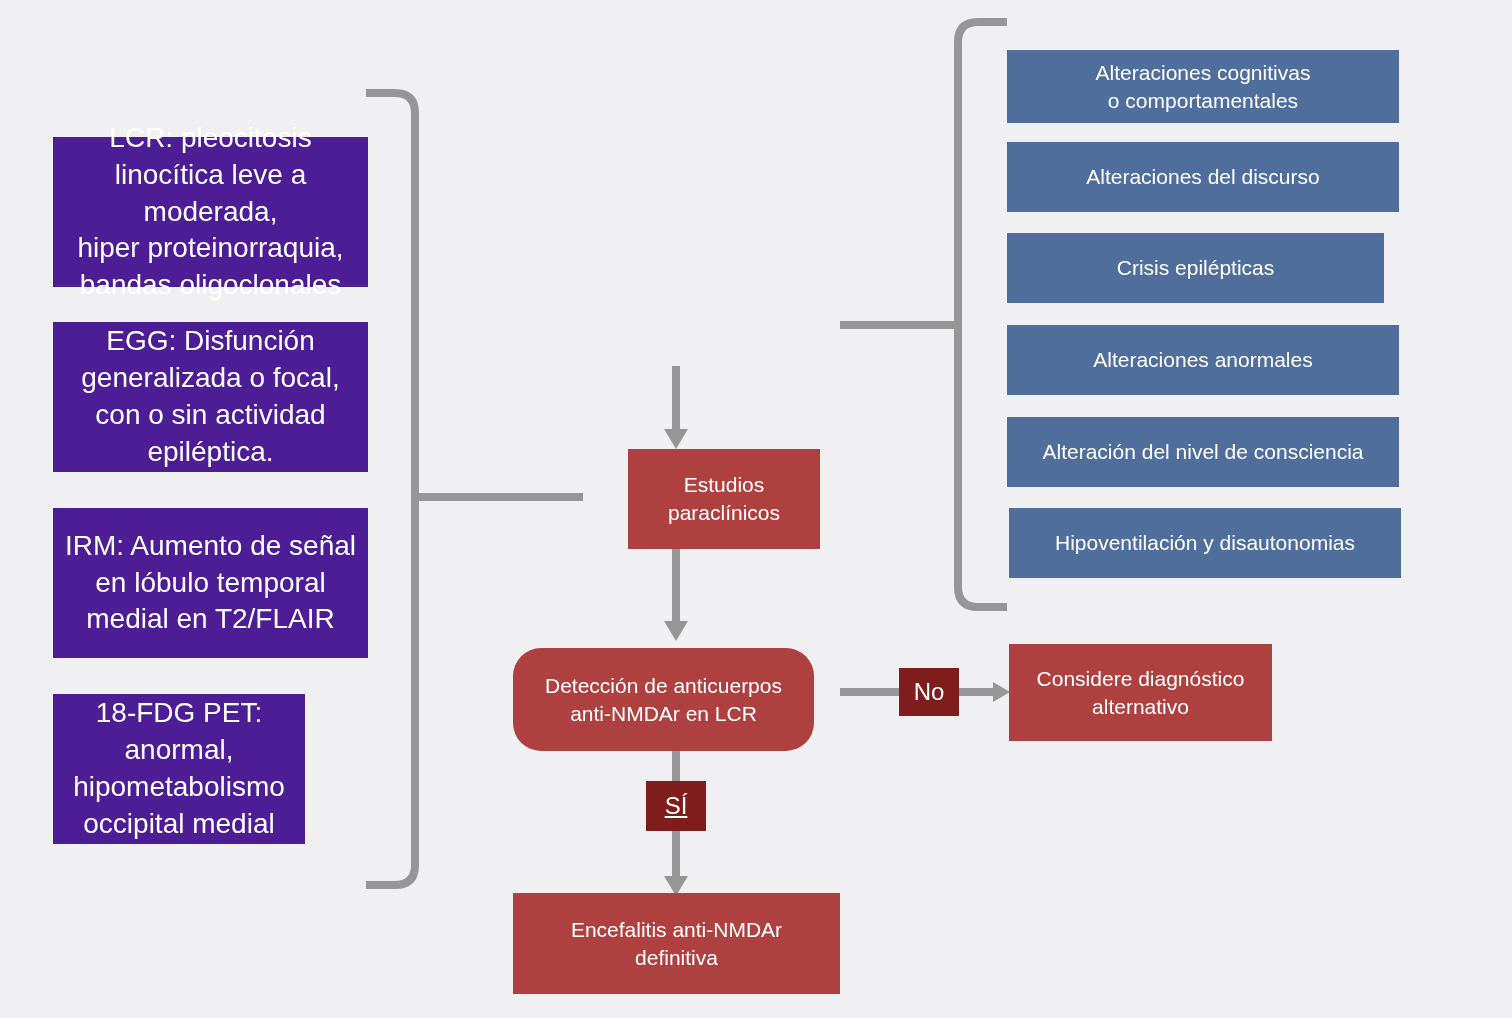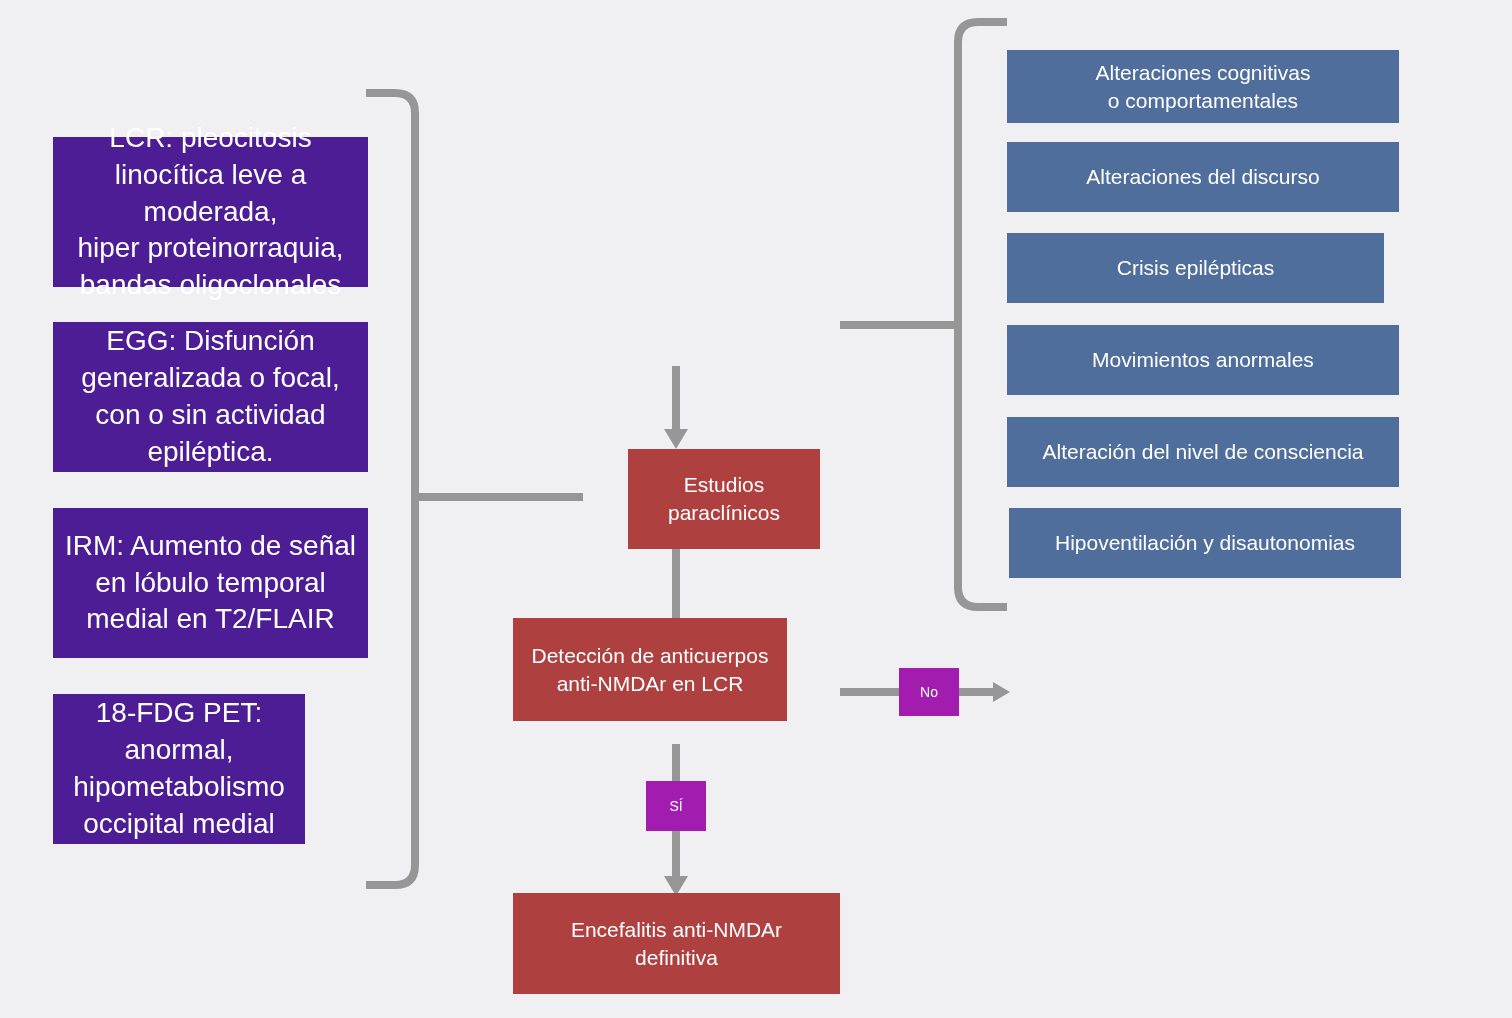--- a/index.html
+++ b/index.html
@@ -23,21 +23,21 @@
     justify-content: center;
     text-align: center;
     color: #ffffff;
     line-height: 1.32;
     white-space: pre-line;
     padding: 16px 8px;
   }
   .node.orange { background: #4c1d95; font-size: 28px; }
   .node.red    { background: #ae4040; font-size: 21px; }
   .node.blue   { background: #4f6e9b; font-size: 21px; }
-  .node.chip   { background: #a21caf; font-size: 14px; }
+  .node.chip   { background: #7f1d1d; font-size: 24px; }
 
   svg.wires {
     position: absolute;
     left: 0; top: 0;
     width: 1512px;
     height: 1018px;
     overflow: visible;
   }
   .wire {
     fill: none;
@@ -92,34 +92,36 @@
 anormal, hipometabolismo
 occipital medial</div>
 
   <div class="node blue" style="left:1007px; top:50px; width:392px; height:73px;">Alteraciones cognitivas
 o comportamentales</div>
 
   <div class="node blue" style="left:1007px; top:142px; width:392px; height:70px;">Alteraciones del discurso</div>
 
   <div class="node blue" style="left:1007px; top:233px; width:377px; height:70px;text-align:center;">Crisis epilépticas</div>
 
-  <div class="node blue" style="left:1007px; top:325px; width:392px; height:70px;">Movimientos anormales</div>
+  <div class="node blue" style="left:1007px; top:325px; width:392px; height:70px;">Alteraciones anormales</div>
 
   <div class="node blue" style="left:1007px; top:417px; width:392px; height:70px;">Alteración del nivel de consciencia</div>
 
   <div class="node blue" style="left:1009px; top:508px; width:392px; height:70px;">Hipoventilación y disautonomias</div>
 
 
   <div class="node red" style="left:580px; top:449px; width:192px; height:100px;margin-left:48px;">Estudios
 paraclínicos</div>
 
-  <div class="node red" style="left:513px; top:618px; width:274px; height:103px;">Detección de anticuerpos
+  <div class="node red" style="left:513px; top:648px; width:301px; height:103px;border-radius:28px;">Detección de anticuerpos
 anti-NMDAr en LCR</div>
 
+  <div class="node red" style="left:1009px; top:644px; width:263px; height:97px;">Considere diagnóstico
+alternativo</div>
 
   <div class="node red" style="left:513px; top:893px; width:327px; height:101px;">Encefalitis anti-NMDAr
 definitiva</div>
 
   <div class="node chip" style="left:899px; top:668px; width:60px; height:48px;">No</div>
 
-  <div class="node chip" style="left:646px; top:781px; width:60px; height:50px;">SÍ</div>
+  <div class="node chip" style="left:646px; top:781px; width:60px; height:50px;text-decoration:underline;">SÍ</div>
 
 </div>
 
 </body></html>

